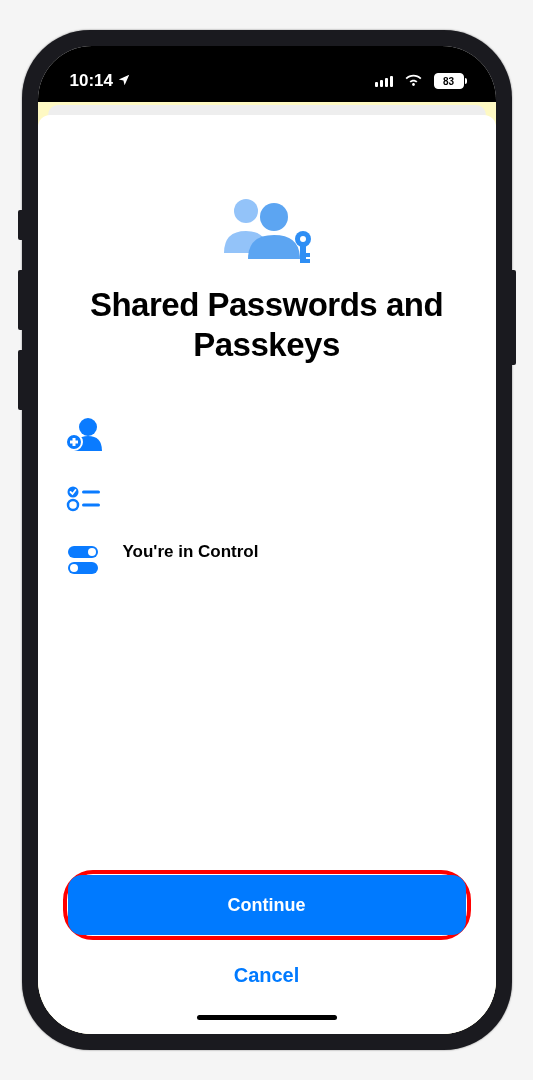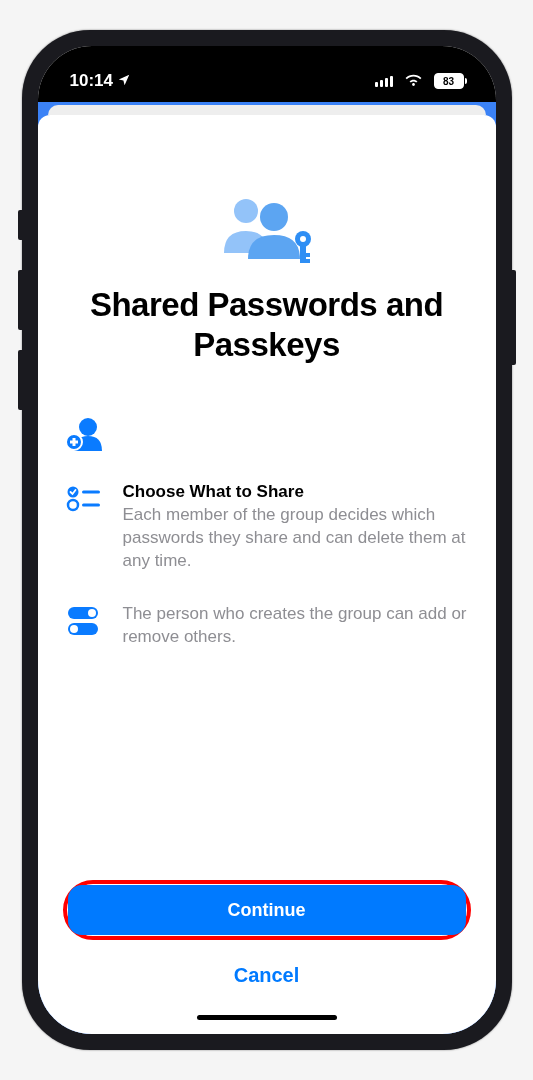--- a/index.html
+++ b/index.html
@@ -143,21 +143,21 @@
       position: absolute;
       right: -4px;
       width: 2px;
       height: 6px;
       background: #fff;
       border-radius: 0 2px 2px 0;
     }
     
     .modal-backdrop {
       flex: 1;
-      background: #3b82f6;
+      background: #fef9c3;
       position: relative;
       display: flex;
       flex-direction: column;
     }
     
     .modal-peek {
       height: 10px;
       background: #eeeeee;
       border-radius: 12px 12px 0 0;
       margin: 3px 10px 0;
@@ -240,21 +240,21 @@
     
     .primary-button-wrapper {
       border: 4px solid #ff0000;
       border-radius: 30px;
       padding: 1px;
       margin-bottom: 12px;
     }
     
     .primary-button {
       width: 100%;
-      height: 50px;
+      height: 60px;
       background: #007aff;
       color: #fff;
       border: none;
       border-radius: 14px;
       font-size: 18px;
       font-weight: 600;
       cursor: pointer;
     }
     
     .secondary-button {
@@ -368,37 +368,33 @@
           <div class="feature-row">
             <div class="feature-icon">
               <svg width="36" height="28" viewBox="0 0 36 28">
                 <circle cx="7" cy="8" r="5.5" fill="#0a7bff"></circle>
                 <path d="M 4.5 8 L 6.5 10 L 9.5 6" stroke="#fff" stroke-width="1.8" fill="none" stroke-linecap="round"></path>
                 <rect x="16" y="6.5" width="18" height="3" rx="1.5" fill="#0a7bff"></rect>
                 <circle cx="7" cy="21" r="5" fill="none" stroke="#0a7bff" stroke-width="2.5"></circle>
                 <rect x="16" y="19.5" width="18" height="3" rx="1.5" fill="#0a7bff"></rect>
               </svg>
             </div>
-            <div class="feature-text">
-              <div class="feature-title">Choose What to Share</div>
-              <div class="feature-desc">Each member of the group decides which passwords they share and can delete them at any time.</div>
-            </div>
           </div>
 
           <div class="feature-row">
             <div class="feature-icon">
               <svg width="36" height="32" viewBox="0 0 36 32">
                 <rect x="2" y="2" width="30" height="12" rx="6" fill="#0a7bff"></rect>
                 <circle cx="26" cy="8" r="4" fill="#fff"></circle>
                 <rect x="2" y="18" width="30" height="12" rx="6" fill="#0a7bff"></rect>
                 <circle cx="8" cy="24" r="4" fill="#fff"></circle>
               </svg>
             </div>
             <div class="feature-text">
-              <div class="feature-desc">The person who creates the group can add or remove others.</div>
+              <div class="feature-title">You're in Control</div>
             </div>
           </div>
 
         </div>
 
         <div class="button-area">
           <div class="primary-button-wrapper">
             <button class="primary-button">Continue</button>
           </div>
           <button class="secondary-button">Cancel</button>

